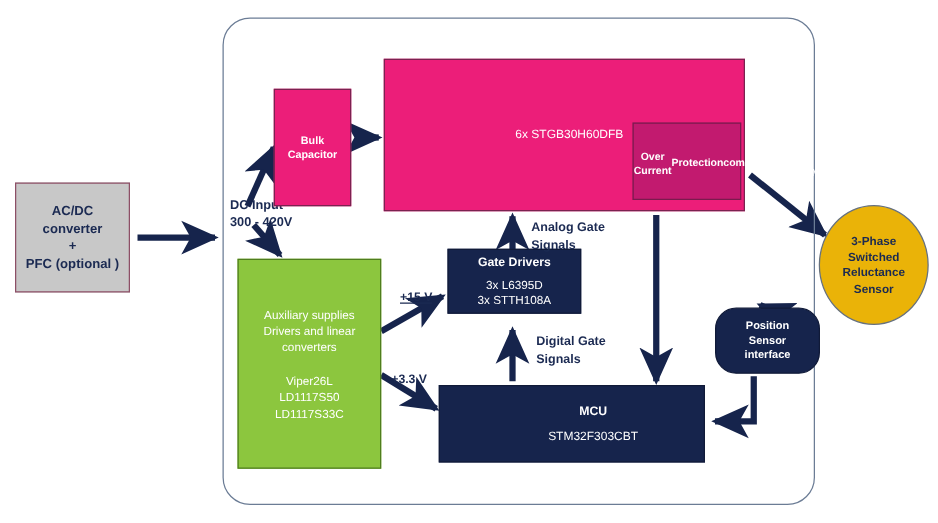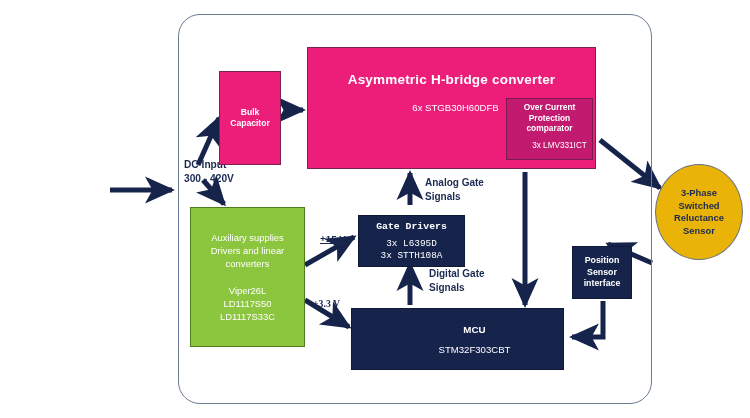--- a/index.html
+++ b/index.html
@@ -27,54 +27,54 @@
   .pink{background:#ec1e79;border:1.2px solid #7b2250;color:#ffffff;}
   #bulk-cap{left:219px;top:71px;width:62px;height:94px;
     font-size:8.6px;font-weight:bold;line-height:11px;}
   #hbridge{left:307px;top:47px;width:289px;height:122px;}
   #hbridge .ttl{position:absolute;top:24px;left:0;right:0;font-size:13.5px;font-weight:bold;
     letter-spacing:.2px;}
   #hbridge .parts{position:absolute;top:53px;left:60px;width:175px;
     font-size:9.6px;line-height:13px;text-align:center;}
   #ocp{position:absolute;left:198px;top:50px;width:87px;height:62px;
     background:#c21a6f;border:1.1px solid #7b1a4e;color:#ffffff;
-    display:flex;flex-direction:column;align-items:center;justify-content:flex-start;
+    display:flex;flex-direction:row;align-items:center;justify-content:flex-start;
     padding-top:3px;box-sizing:border-box;}
   #ocp .ocp-ttl{font-size:8.4px;font-weight:bold;line-height:10.5px;}
   #ocp .ocp-part{font-size:8.2px;margin-top:7px;margin-left:20px;}
 
   
-  #aux{left:190px;top:207px;width:115px;height:140px;
+  #aux{left:190px;top:207px;width:115px;height:168px;
     background:#8cc63e;border:1.2px solid #4f7d1e;color:#ffffff;}
   #aux .aux-ttl{font-size:9.4px;line-height:13px;}
   #aux .aux-parts{font-size:9.4px;line-height:13px;margin-top:14px;}
 
   
   .navy{background:#16244c;border:1.2px solid #101a38;color:#ffffff;}
-  #gate-drivers{left:358px;top:215px;width:107px;height:52px;font-family:Liberation Mono, monospace;}
+  #gate-drivers{left:358px;top:199px;width:107px;height:52px;}
   #gate-drivers .gd-ttl{font-size:9.8px;font-weight:bold;}
   #gate-drivers .gd-parts{font-size:9.4px;line-height:12px;margin-top:6px;}
   #mcu{left:351px;top:308px;width:213px;height:62px;padding-left:34px;}
   #mcu .mcu-ttl{font-size:9.8px;font-weight:bold;}
   #mcu .mcu-part{font-size:9.6px;margin-top:9px;}
-  #pos-sensor{left:572px;top:246px;width:60px;height:53px;
-    font-size:8.8px;font-weight:bold;line-height:11.5px;}
+  #pos-sensor{left:572px;top:246px;width:84px;height:53px;
+    font-size:8.8px;font-weight:bold;line-height:11.5px;border-radius:17px;}
 
   
   #motor{left:655px;top:164px;width:88px;height:96px;border-radius:50%;
     background:#eab308;border:1.3px solid #66717f;color:#1b2a52;
     font-size:9.4px;font-weight:bold;line-height:12.5px;}
 
   
   .lbl{position:absolute;color:#1b2a52;font-weight:bold;}
   #lbl-dc{left:184px;top:158px;font-size:10.2px;line-height:13.5px;}
   #lbl-analog{left:425px;top:176px;font-size:10px;line-height:13.5px;}
   #lbl-digital{left:429px;top:267px;font-size:10px;line-height:13.5px;}
   #lbl-15v{left:320px;top:233px;font-size:9.8px;text-decoration:underline;}
-  #lbl-33v{left:313px;top:298px;font-size:9.8px;font-family:Liberation Serif, serif;}
+  #lbl-33v{left:313px;top:298px;font-size:9.8px;}
 
   svg#wires{position:absolute;left:0;top:0;width:750px;height:418px;
     pointer-events:none;}
 </style>
 </head>
 <body>
 
 <div id="canvas">
 
   <svg id="wires" viewBox="0 0 750 418">
@@ -108,33 +108,38 @@
       <line x1="305" y1="300" x2="349" y2="327"></line>
     </g>
 
     <g stroke="#16244c" stroke-width="5" fill="none">
       <path d="M603,301 L603,337 L572,337" marker-end="url(#ah)"></path>
     </g>
   </svg>
 
   <div id="system-boundary"></div>
 
+  <div class="blk" id="acdc">
+    <span>AC/DC</span>
+    <span>converter</span>
+    <span>+</span>
+    <span>PFC (optional )</span>
+  </div>
 
   <div class="lbl" id="lbl-dc">
     <div>DC Input</div>
     <div>300 - 420V</div>
   </div>
 
   <div class="blk pink" id="bulk-cap">
     <span>Bulk</span>
     <span>Capacitor</span>
   </div>
 
   <div class="blk pink" id="hbridge">
-    <div class="ttl">Asymmetric H-bridge converter</div>
     <div class="parts">
       <div>6x STGB30H60DFB</div>
     </div>
     <div id="ocp">
       <div class="ocp-ttl">Over Current</div>
       <div class="ocp-ttl">Protection</div>
       <div class="ocp-ttl">comparator</div>
       <div class="ocp-part">3x LMV331ICT</div>
     </div>
   </div>

